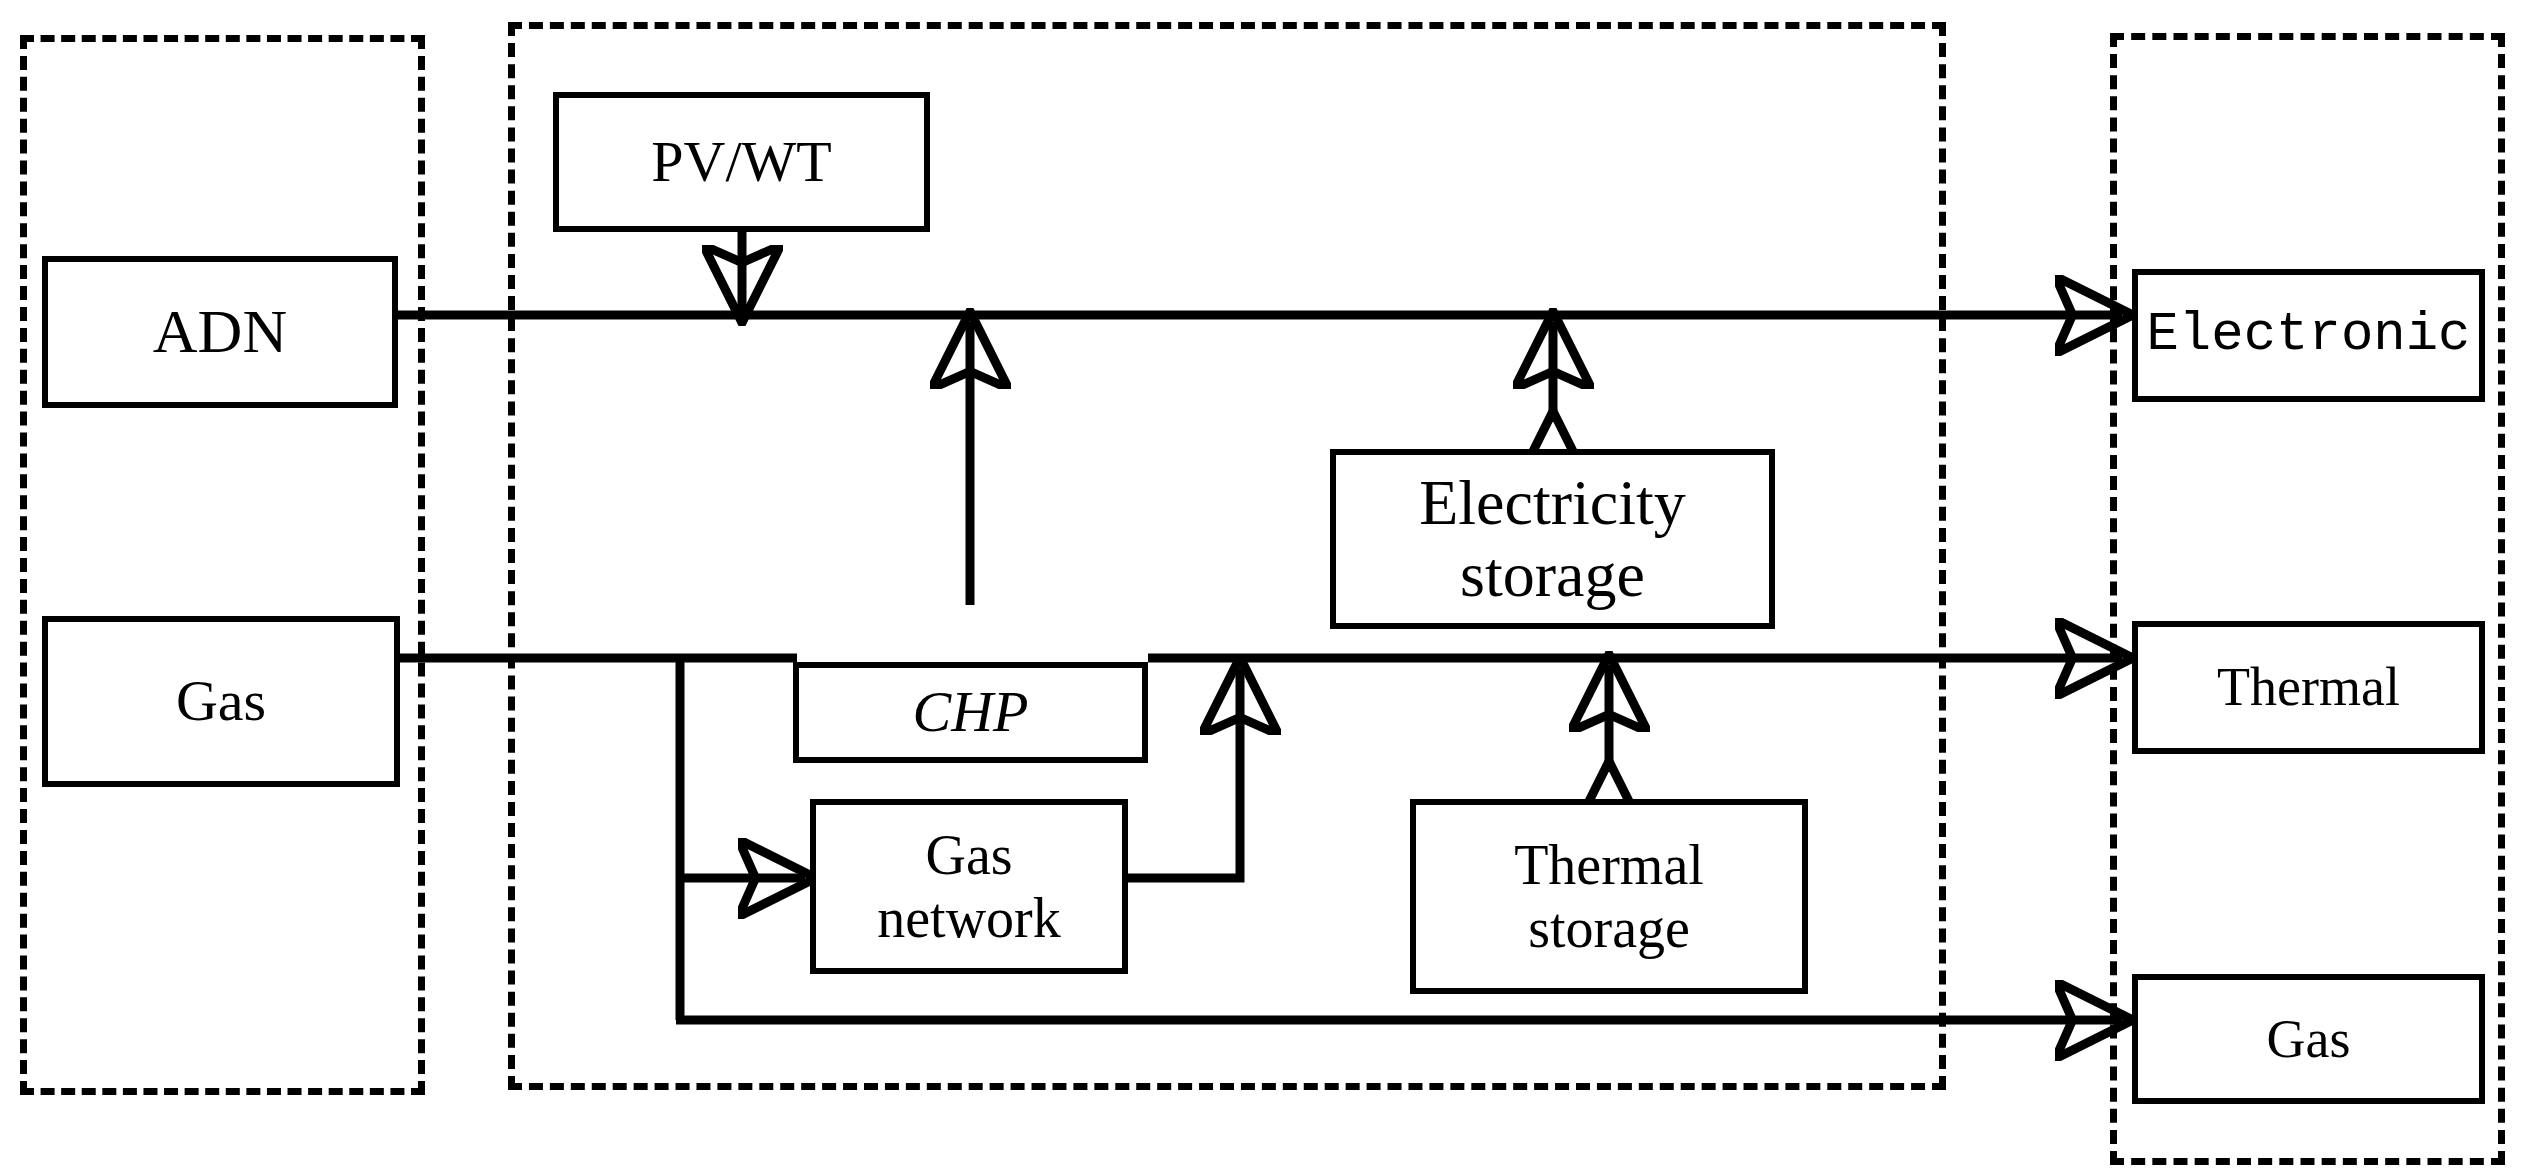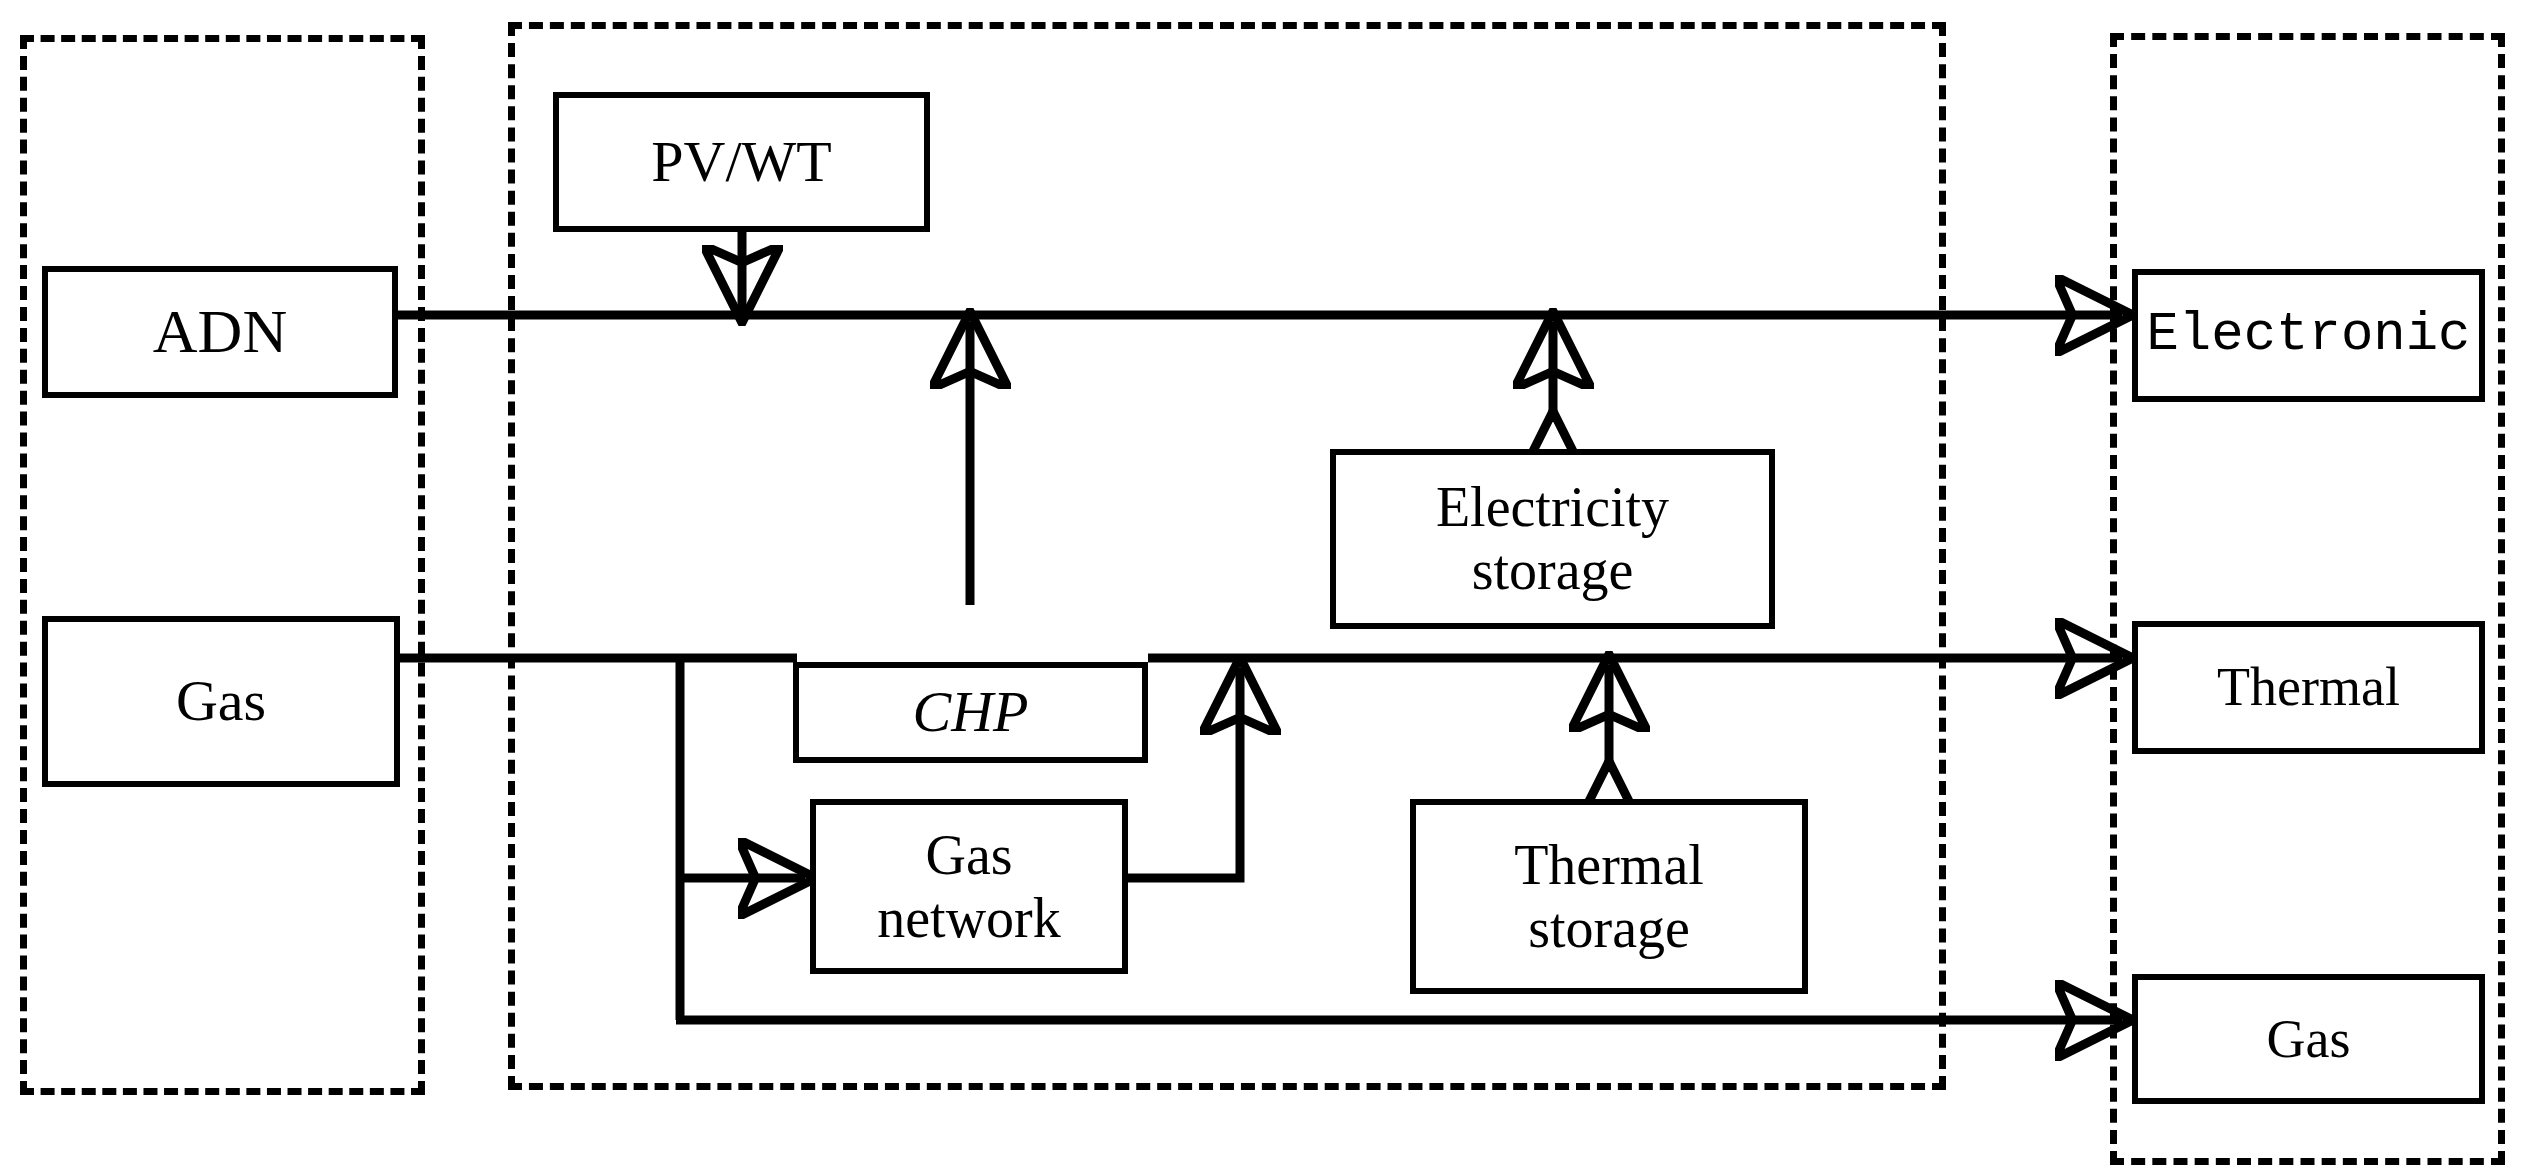--- a/index.html
+++ b/index.html
@@ -45,42 +45,42 @@
 
     <line x1="680" y1="878" x2="805" y2="878" stroke-width="9" marker-end="url(#ah)"></line>
 
     <line x1="676" y1="1020" x2="2122" y2="1020" stroke-width="9" marker-end="url(#ah)"></line>
 
     <polyline points="1128,878 1240,878 1240,668" stroke-width="9" marker-end="url(#ah)"></polyline>
 
     <line x1="1609" y1="772" x2="1609" y2="665" stroke-width="9" marker-end="url(#ah)" marker-start="url(#ah)"></line>
   </svg>
 
-  <div class="box" style="left:42px;top:242px;width:356px;height:132px;font-size:62px;align-items:center;">
+  <div class="box" style="left:42px;top:232px;width:356px;height:152px;font-size:62px;align-items:center;">
     <span>ADN</span>
   </div>
 
   <div class="box" style="left:42px;top:592px;width:358px;height:171px;font-size:58px;flex-direction:column;">
     <span>Gas</span>
   </div>
 
   <div class="box" style="left:553px;top:68px;width:377px;height:140px;font-size:58px;">
     <span>PV/WT</span>
   </div>
 
   <div class="box" style="left:793px;top:638px;width:355px;height:101px;font-size:58px;font-style:italic;">
     <span>CHP</span>
   </div>
 
   <div class="box" style="left:810px;top:775px;width:318px;height:175px;font-size:56px;flex-direction:column;">
     <span>Gas</span>
     <span>network</span>
   </div>
 
-  <div class="box" style="left:1330px;top:425px;width:445px;height:180px;font-size:56px;flex-direction:column;">
+  <div class="box" style="left:1330px;top:425px;width:445px;height:180px;font-size:64px;flex-direction:column;">
     <span>Electricity</span>
     <span>storage</span>
   </div>
 
   <div class="box" style="left:1410px;top:775px;width:398px;height:195px;font-size:56px;flex-direction:column;">
     <span>Thermal</span>
     <span>storage</span>
   </div>
 
   <div class="box" style="left:2132px;top:245px;width:353px;height:133px;font-size:54px;font-family:Liberation Mono, monospace;">

